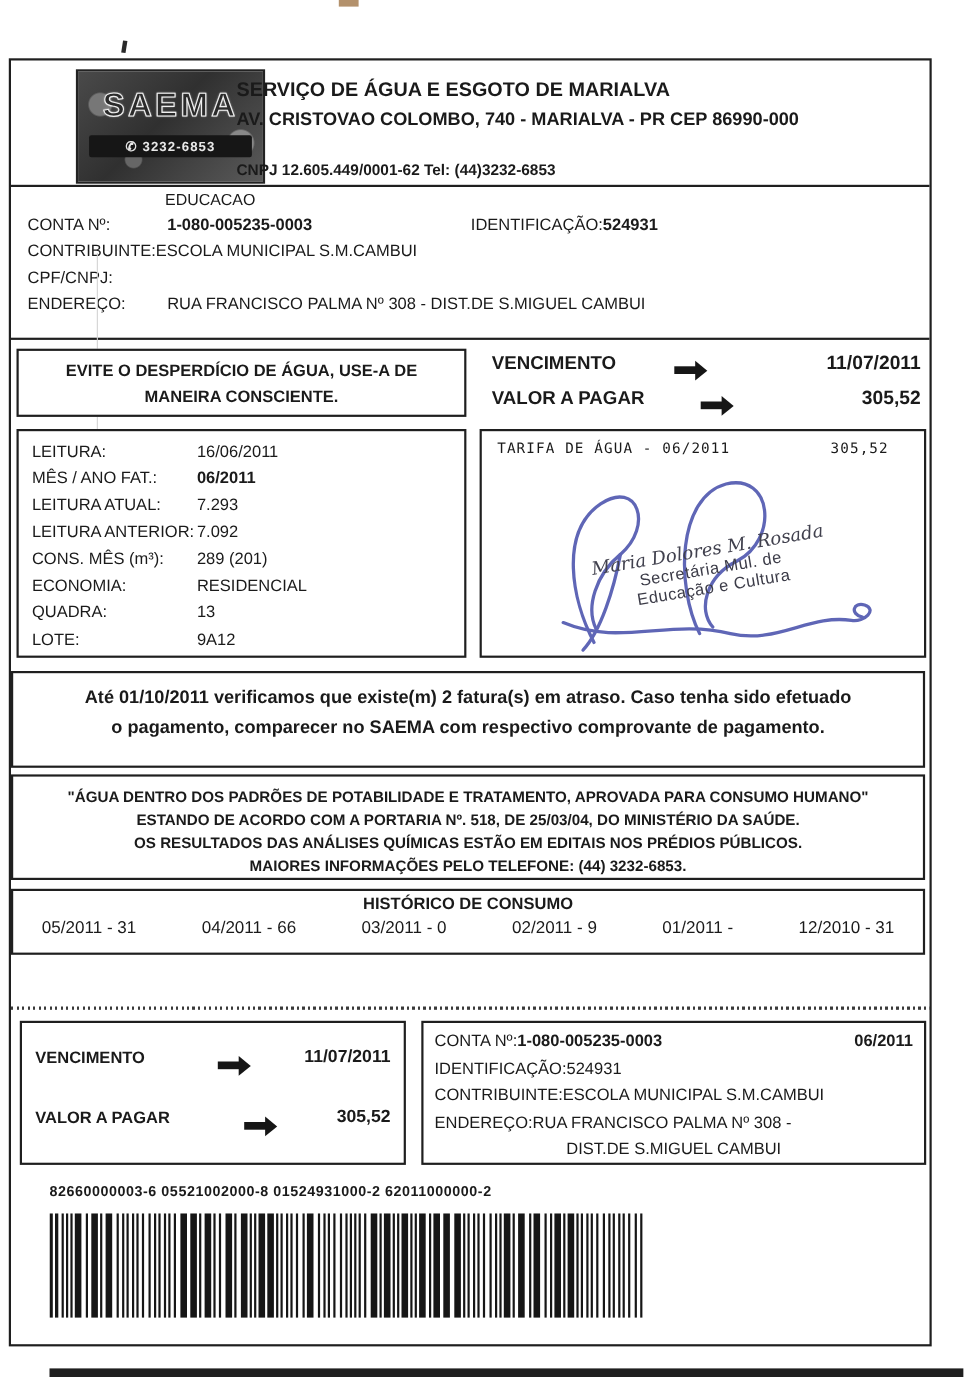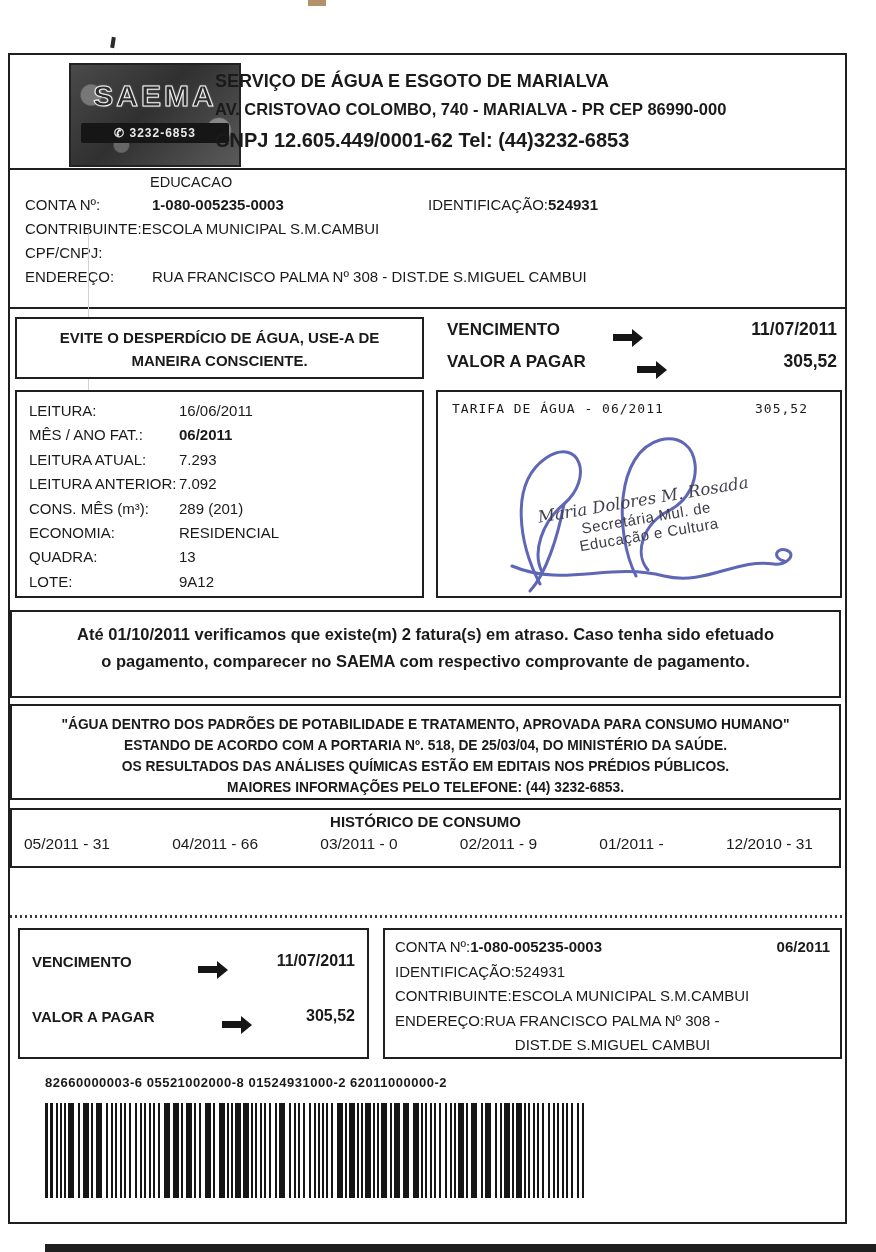--- a/index.html
+++ b/index.html
@@ -62,21 +62,21 @@
 
   <div>
     <div class="abs logo">
       <div class="logo-name">SAEMA</div>
       <div class="logo-band">
         <span>✆ </span><span>3232-6853</span>
       </div>
     </div>
     <div class="hdr-line" style="top:16px;font-size:18px;">SERVIÇO DE ÁGUA E ESGOTO DE MARIALVA</div>
     <div class="hdr-line" style="top:45px;font-size:16.5px;">AV. CRISTOVAO COLOMBO, 740 - MARIALVA - PR  CEP 86990-000</div>
-    <div class="hdr-line" style="top:74px;font-size:20px;">CNPJ 12.605.449/0001-62   Tel: (44)3232-6853</div>
+    <div class="hdr-line" style="top:91px;font-size:14px;">CNPJ 12.605.449/0001-62   Tel: (44)3232-6853</div>
     <div class="hline" style="top:113px;"></div>
   </div>
 
   <div>
     <div class="abs" style="left:140px;top:119px;font-size:14.5px;">EDUCACAO</div>
     <div class="abs" style="left:15px;top:141px;font-size:15px;white-space:nowrap;">
       <span>CONTA Nº:</span>
       <span class="b abs" style="left:127px;top:0;">1-080-005235-0003</span>
       <span class="abs" style="left:403px;top:0;">IDENTIFICAÇÃO:</span>
       <span class="b abs" style="left:523px;top:0;">524931</span>
@@ -153,21 +153,21 @@
     <div id="quality-lines" class="center b" style="padding-top:8px;font-size:13.8px;line-height:21px;">
         <div>"ÁGUA DENTRO DOS PADRÕES DE POTABILIDADE E TRATAMENTO, APROVADA PARA CONSUMO HUMANO"</div>
         <div>ESTANDO DE ACORDO COM A PORTARIA Nº. 518, DE 25/03/04, DO MINISTÉRIO DA SAÚDE.</div>
         <div>OS RESULTADOS DAS ANÁLISES QUÍMICAS ESTÃO EM EDITAIS NOS PRÉDIOS PÚBLICOS.</div>
         <div>MAIORES INFORMAÇÕES PELO TELEFONE: (44) 3232-6853.</div>
       </div>
   </div>
 
   <div class="box" style="left:0px;top:753px;width:827px;height:56px;">
     <div class="center b" style="padding-top:3px;font-size:15px;">HISTÓRICO DE CONSUMO</div>
-    <div id="historico-entries" style="display:flex;justify-content:space-between;padding:5px 26px 0 12px;font-size:15.5px;">
+    <div id="historico-entries" style="display:flex;justify-content:space-between;padding:5px 26px 0 26px;font-size:15.5px;">
         <span>05/2011 - 31</span>
         <span>04/2011 - 66</span>
         <span>03/2011 - 0</span>
         <span>02/2011 - 9</span>
         <span>01/2011 -</span>
         <span>12/2010 - 31</span>
       </div>
   </div>
 
 

